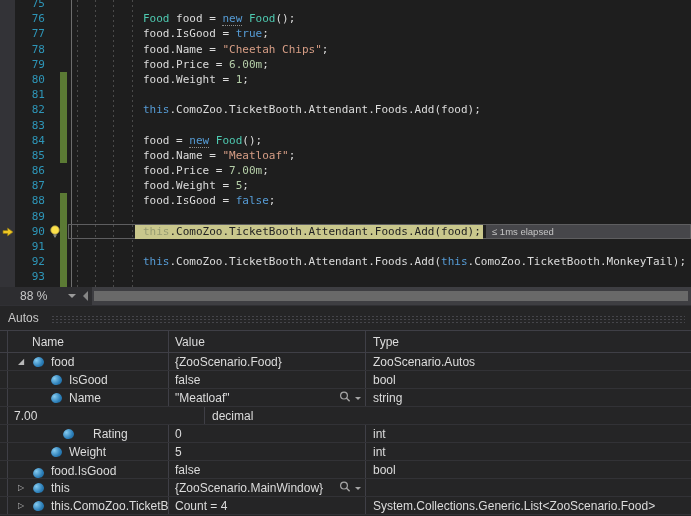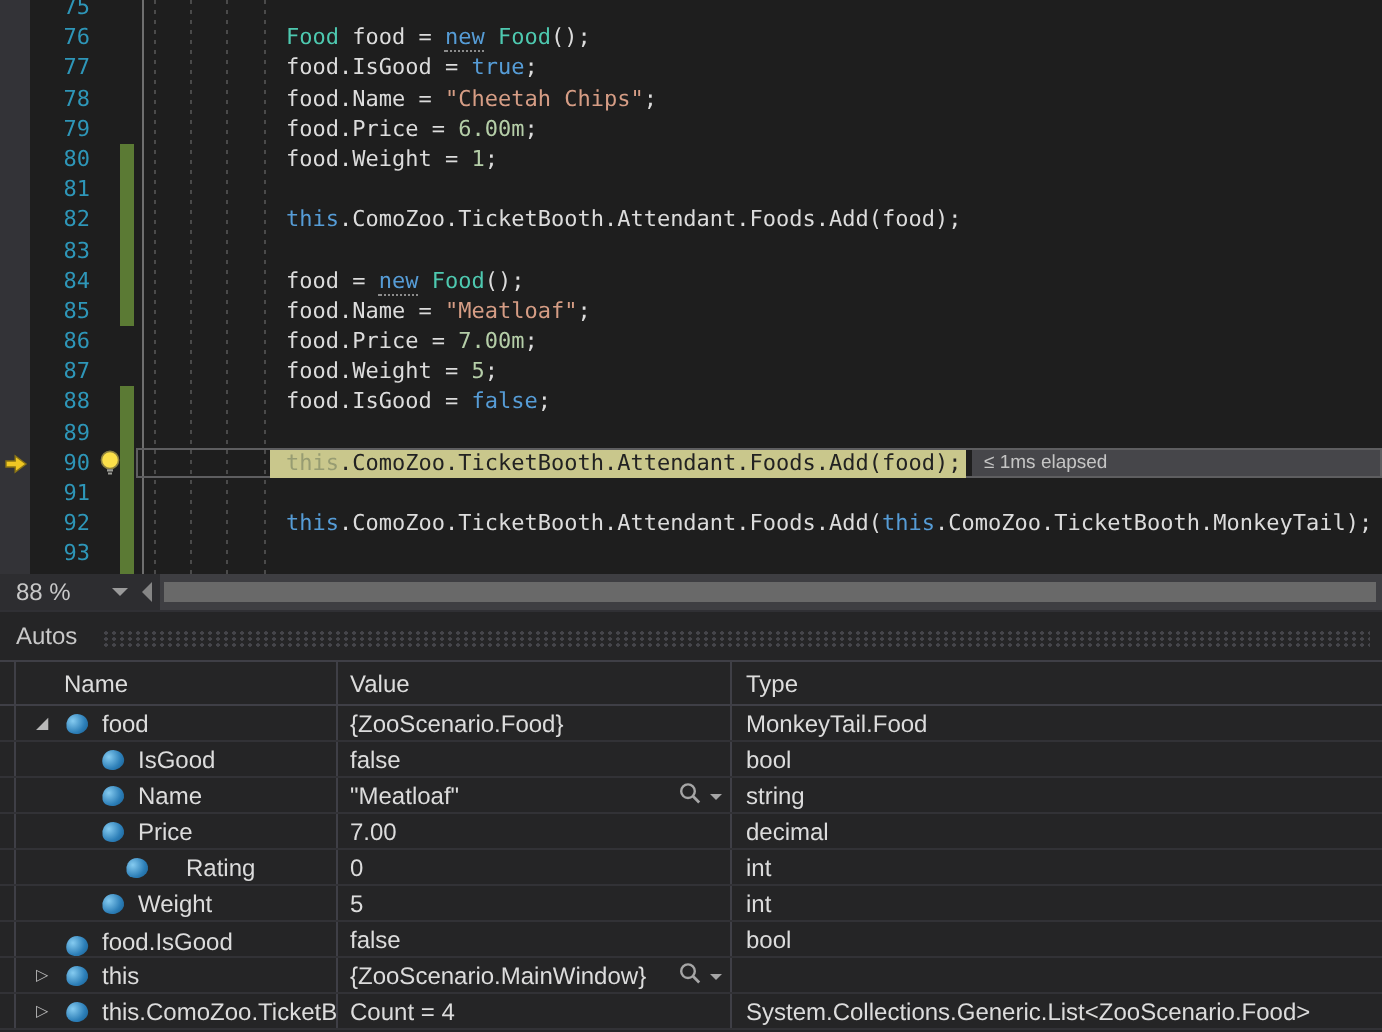--- a/index.html
+++ b/index.html
@@ -27,21 +27,21 @@
   .cur-hl{position:absolute;left:135px;width:348px;top:1px;bottom:0;background:var(--highlight,#C9C78C);z-index:3}
   .perf-tip{position:absolute;left:486px;right:1px;top:1px;bottom:1px;background:var(--perftip_bg,#46464A);
             z-index:3;color:var(--perftip_text,#C5C5C5);font-family:"Liberation Sans",sans-serif;
             font-size:9.5px;line-height:13px;padding-left:6px}
   .cur-arrow{position:absolute;left:2px;top:3px;z-index:5;line-height:0}
   .bulb{position:absolute;left:49px;top:1px;z-index:5;line-height:0}
 
   
   .hscroll{position:relative;width:691px;height:18px;background:var(--bg_titlebar,#2D2D30);
            display:flex;align-items:center;font-size:12px;color:#C8C8C8}
-  .zoom-box{width:58px;padding-left:8px;display:flex;align-items:center;justify-content:space-between}
+  .zoom-box{width:58px;padding-left:20px;display:flex;align-items:center;justify-content:space-between}
   .caret-down{width:0;height:0;border:4px solid transparent;border-top-color:#9A9A9A;margin-top:4px;margin-right:2px}
   .sbtn{width:14px;display:flex;justify-content:center;align-items:center}
   .tri-left{width:0;height:0;border:5px solid transparent;border-right-color:#858585;border-left-width:0}
   .track{flex:1;height:18px;background:var(--scrollbar_track,#3E3E42);position:relative}
   .thumb{position:absolute;left:2px;right:3px;top:4px;height:10px;background:var(--scrollbar_thumb,#696969)}
 
   
   .autos{width:691px;height:211px;background:var(--bg_panel,#252526);color:#DCDCDC;font-size:12px}
   .autos-title{height:24px;display:flex;align-items:center;padding-left:8px;color:#C8C8C8;border-top:1px solid #303034}
   .texture{flex:1;height:9px;margin:2px 6px 0 12px;
@@ -196,21 +196,21 @@
         <div class="a-row">
           <div class="a-stub"></div>
           <div class="a-name" style="padding-left: 8px;">
             <div class="exp">◢</div>
             <div class="fld-icon"></div>
             <span>food</span>
           </div>
           <div class="a-value">
             <span>{ZooScenario.Food}</span>
           </div>
-          <div class="a-type">MonkeyTail.Food</div>
+          <div class="a-type">ZooScenario.Autos</div>
         </div>
         <div class="a-row">
           <div class="a-stub"></div>
           <div class="a-name" style="padding-left: 26px;">
             <div class="exp"></div>
             <div class="fld-icon"></div>
             <span>IsGood</span>
           </div>
           <div class="a-value">
             <span>false</span>
@@ -231,25 +231,20 @@
                 <circle cx="5" cy="4.6" r="3.4" fill="none" stroke="#A6A6A6" stroke-width="1.2"></circle>
                 <line x1="7.4" y1="7" x2="10.6" y2="10.2" stroke="#A6A6A6" stroke-width="1.4"></line>
               </svg>
               <span class="caret-down"></span>
             </div>
           </div>
           <div class="a-type">string</div>
         </div>
         <div class="a-row">
           <div class="a-stub"></div>
-          <div class="a-name" style="padding-left: 26px;">
-            <div class="exp"></div>
-            <div class="fld-icon"></div>
-            <span>Price</span>
-          </div>
           <div class="a-value">
             <span>7.00</span>
           </div>
           <div class="a-type">decimal</div>
         </div>
         <div class="a-row">
           <div class="a-stub"></div>
           <div class="a-name" style="padding-left: 26px; gap: 12px;">
             <div class="exp"></div>
             <div class="fld-icon"></div>

